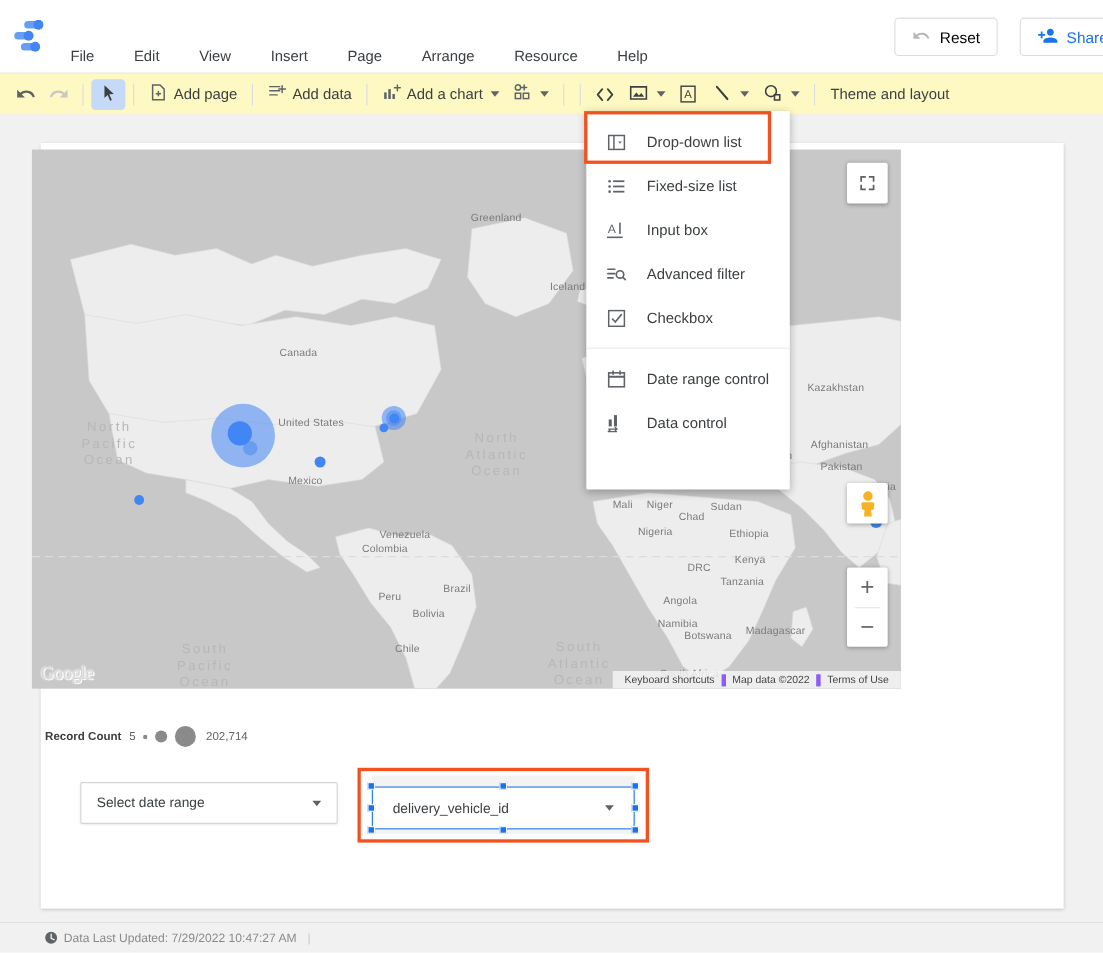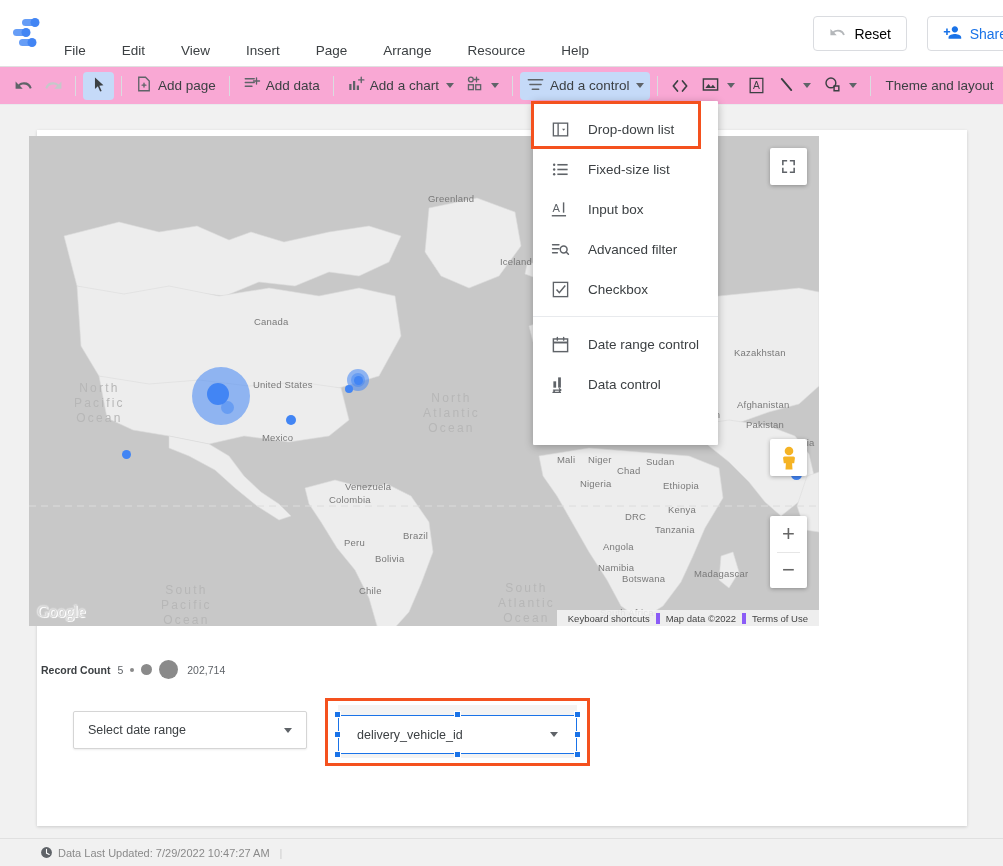--- a/index.html
+++ b/index.html
@@ -41,21 +41,21 @@
     background: #fff; display: flex; align-items: center;
     gap: 8px; padding: 0 15px; cursor: pointer;
     font-size: 14px;
   }
   .hdr-reset { right: 96px; color: #000000; }
   .hdr-share { right: -20px; color: #1a73e8; font-weight: 500; }
 
   
   .toolbar {
     position: absolute; left: 0; top: 67px; width: 1003px; height: 38px;
-    background: #f9a8d4; border-bottom: 1px solid #e8eaed;
+    background: #fef9c3; border-bottom: 1px solid #e8eaed;
     display: flex; align-items: center; padding-left: 8px;
   }
   .tb-icon {
     width: 30px; height: 28px; display: flex; align-items: center;
     justify-content: center; cursor: pointer; border-radius: 3px;
     color: #5f6368;
   }
   .tb-sep {
     width: 1px; height: 20px; background: #dadce0; margin: 0 7px;
   }
@@ -324,29 +324,20 @@
           <path d="M14 3v6M11 6h6" stroke-linecap="round"></path>
         <rect x="3.3" y="13" width="6.5" height="6.5"></rect>
           <rect x="13" y="13" width="6.5" height="6.5"></rect>
       </svg>
     </span>
     <span class="caret"></span>
   </div>
 
   <div class="tb-sep"></div>
 
-  <div class="tb-group active">
-    <span>
-      <svg width="19" height="19" viewBox="0 0 24 24" stroke="#5f6368" stroke-width="2" stroke-linecap="round">
-        <path d="M3 6h18M5 12h14M8 18h8"></path>
-      </svg>
-    </span>
-    <span>Add a control</span>
-    <span class="caret"></span>
-  </div>
 
   <div class="tb-sep"></div>
 
   <div class="tb-icon">
     <svg width="20" height="20" viewBox="0 0 24 24" fill="none" stroke="#3c4043" stroke-width="2" stroke-linecap="round" stroke-linejoin="round">
       <path d="M9 6l-5 6 5 6M15 6l5 6-5 6"></path>
     </svg>
   </div>
   <div class="tb-group">
     <span>
@@ -452,21 +443,21 @@
   <div class="map-label country" style="left:617px;top:320px;">Sudan</div>
   <div class="map-label country" style="left:588px;top:329px;">Chad</div>
   <div class="map-label country" style="left:551px;top:342px;">Nigeria</div>
   <div class="map-label country" style="left:634px;top:344px;">Ethiopia</div>
   <div class="map-label country" style="left:639px;top:368px;">Kenya</div>
   <div class="map-label country" style="left:596px;top:375px;">DRC</div>
   <div class="map-label country" style="left:626px;top:388px;">Tanzania</div>
   <div class="map-label country" style="left:574px;top:405px;">Angola</div>
   <div class="map-label country" style="left:569px;top:426px;">Namibia</div>
   <div class="map-label country" style="left:593px;top:437px;">Botswana</div>
-  <div class="map-label country" style="left:649px;top:432px;margin-left:16px;">Madagascar</div>
+  <div class="map-label country" style="left:649px;top:432px;">Madagascar</div>
   <div class="map-label country" style="left:571px;top:471px;">South Africa</div>
 
   <div class="bubble soft" style="left:163px;top:231px;width:58px;height:58px;"></div>
   <div class="bubble" style="left:178px;top:247px;width:22px;height:22px;"></div>
   <div class="bubble soft2" style="left:192px;top:265px;width:13px;height:13px;"></div>
   <div class="bubble soft" style="left:318px;top:233px;width:22px;height:22px;"></div>
   <div class="bubble soft2" style="left:322px;top:237px;width:14px;height:14px;"></div>
   <div class="bubble" style="left:325px;top:240px;width:9px;height:9px;"></div>
   <div class="bubble" style="left:316px;top:249px;width:8px;height:8px;"></div>
   <div class="bubble" style="left:257px;top:279px;width:10px;height:10px;"></div>

